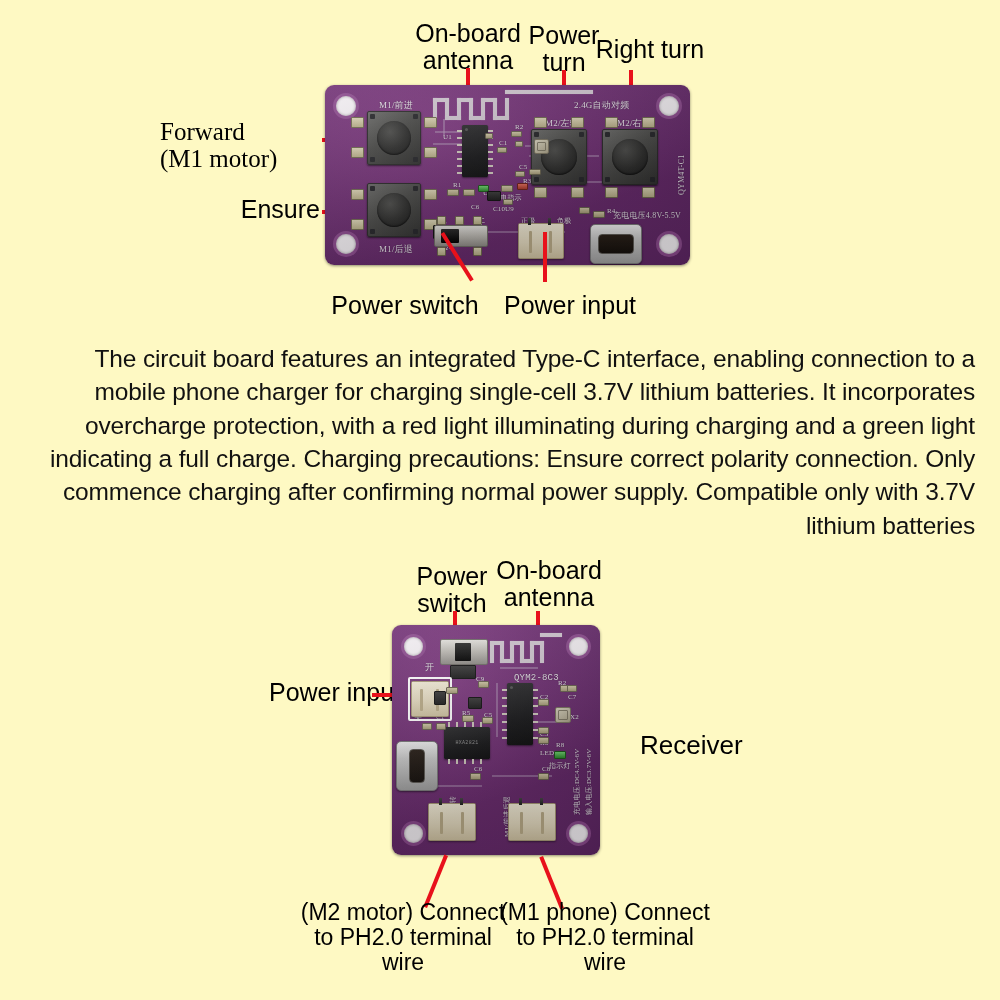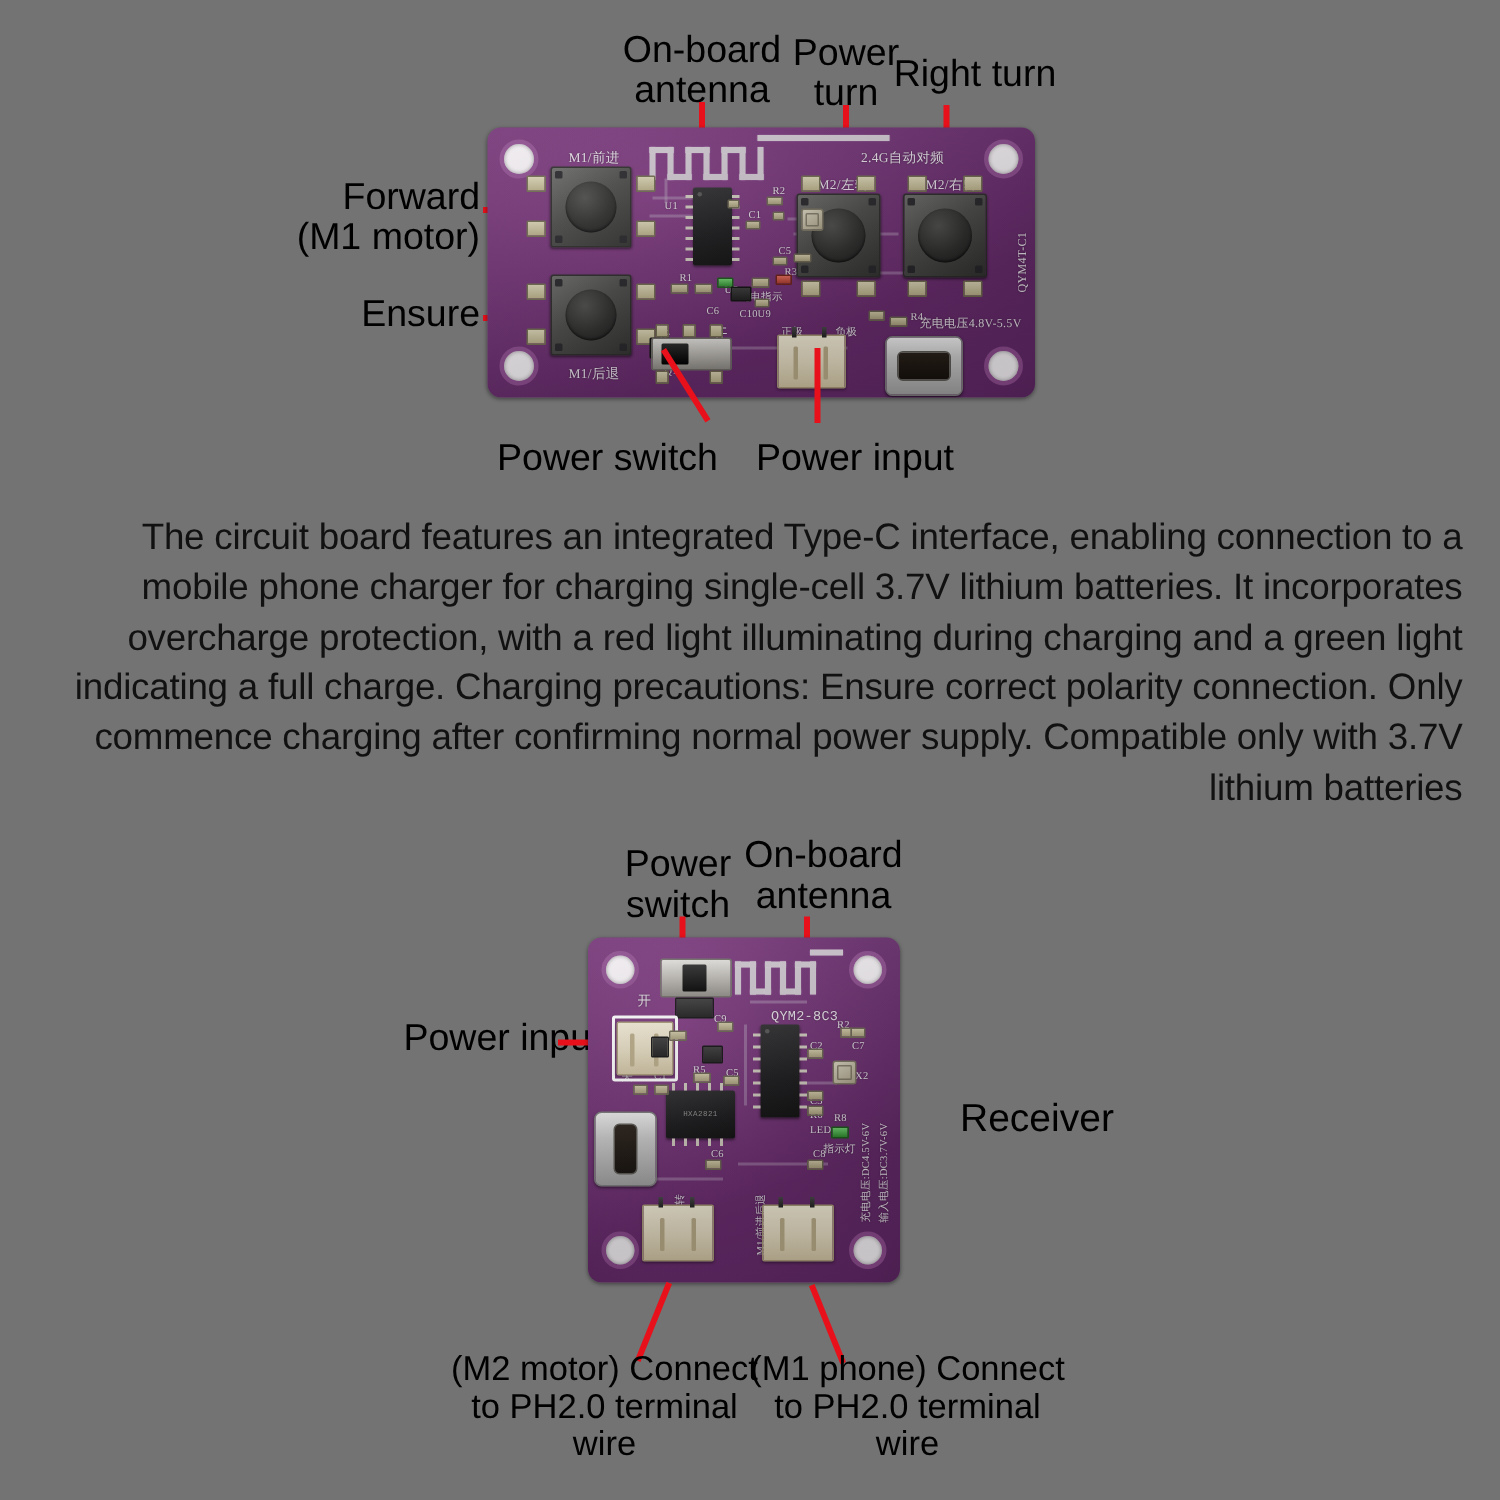--- a/index.html
+++ b/index.html
@@ -3,21 +3,21 @@
 <meta charset="utf-8">
 <style>
   * { box-sizing: border-box; }
   html, body {
     margin: 0; padding: 0;
     width: 1000px; height: 1000px;
     background: #ffffff;
     font-family: "Liberation Sans", sans-serif;
     overflow: hidden;
   }
-  #page { position: relative; width: 1000px; height: 1000px; background: #737373; }
+  #page { position: relative; width: 1000px; height: 1000px; background: #fef9c3; }
 
   
   .label {
     position: absolute;
     color: #000;
     text-align: center;
     line-height: 1.08;
     white-space: pre-line;
     font-weight: 400;
   }
@@ -225,21 +225,21 @@
 
   <div class="label lbl-lg" style="left:528px; top:22px; width:72px;">Power
 turn</div>
 
   <div class="label lbl-lg" style="left:589px; top:36px; width:122px;">Right turn</div>
 
   <div class="leader leader-v" style="left:466px; top:68px; height:32px;"></div>
   <div class="leader leader-v" style="left:562px; top:70px; height:83px;"></div>
   <div class="leader leader-v" style="left:629px; top:70px; height:83px;"></div>
 
-  <div class="label lbl-lg" style="left:160px; top:118px; width:160px; text-align:right;">Forward
+  <div class="label lbl-lg" style="left:160px; top:118px; width:160px; text-align:left;font-family:Liberation Serif, serif;">Forward
 (M1 motor)</div>
   <div class="label lbl-lg" style="left:180px; top:196px; width:140px; text-align:right;">Ensure</div>
 
   <div class="leader leader-h" style="left:322px; top:138px; width:40px;"></div>
   <div class="leader leader-h" style="left:322px; top:210px; width:40px;"></div>
 
 
   <div class="pcb" style="left:325px; top:85px; width:365px; height:180px;">
 
     <div class="hole" style="left:8px;  top:8px;  width:26px; height:26px;"></div>

